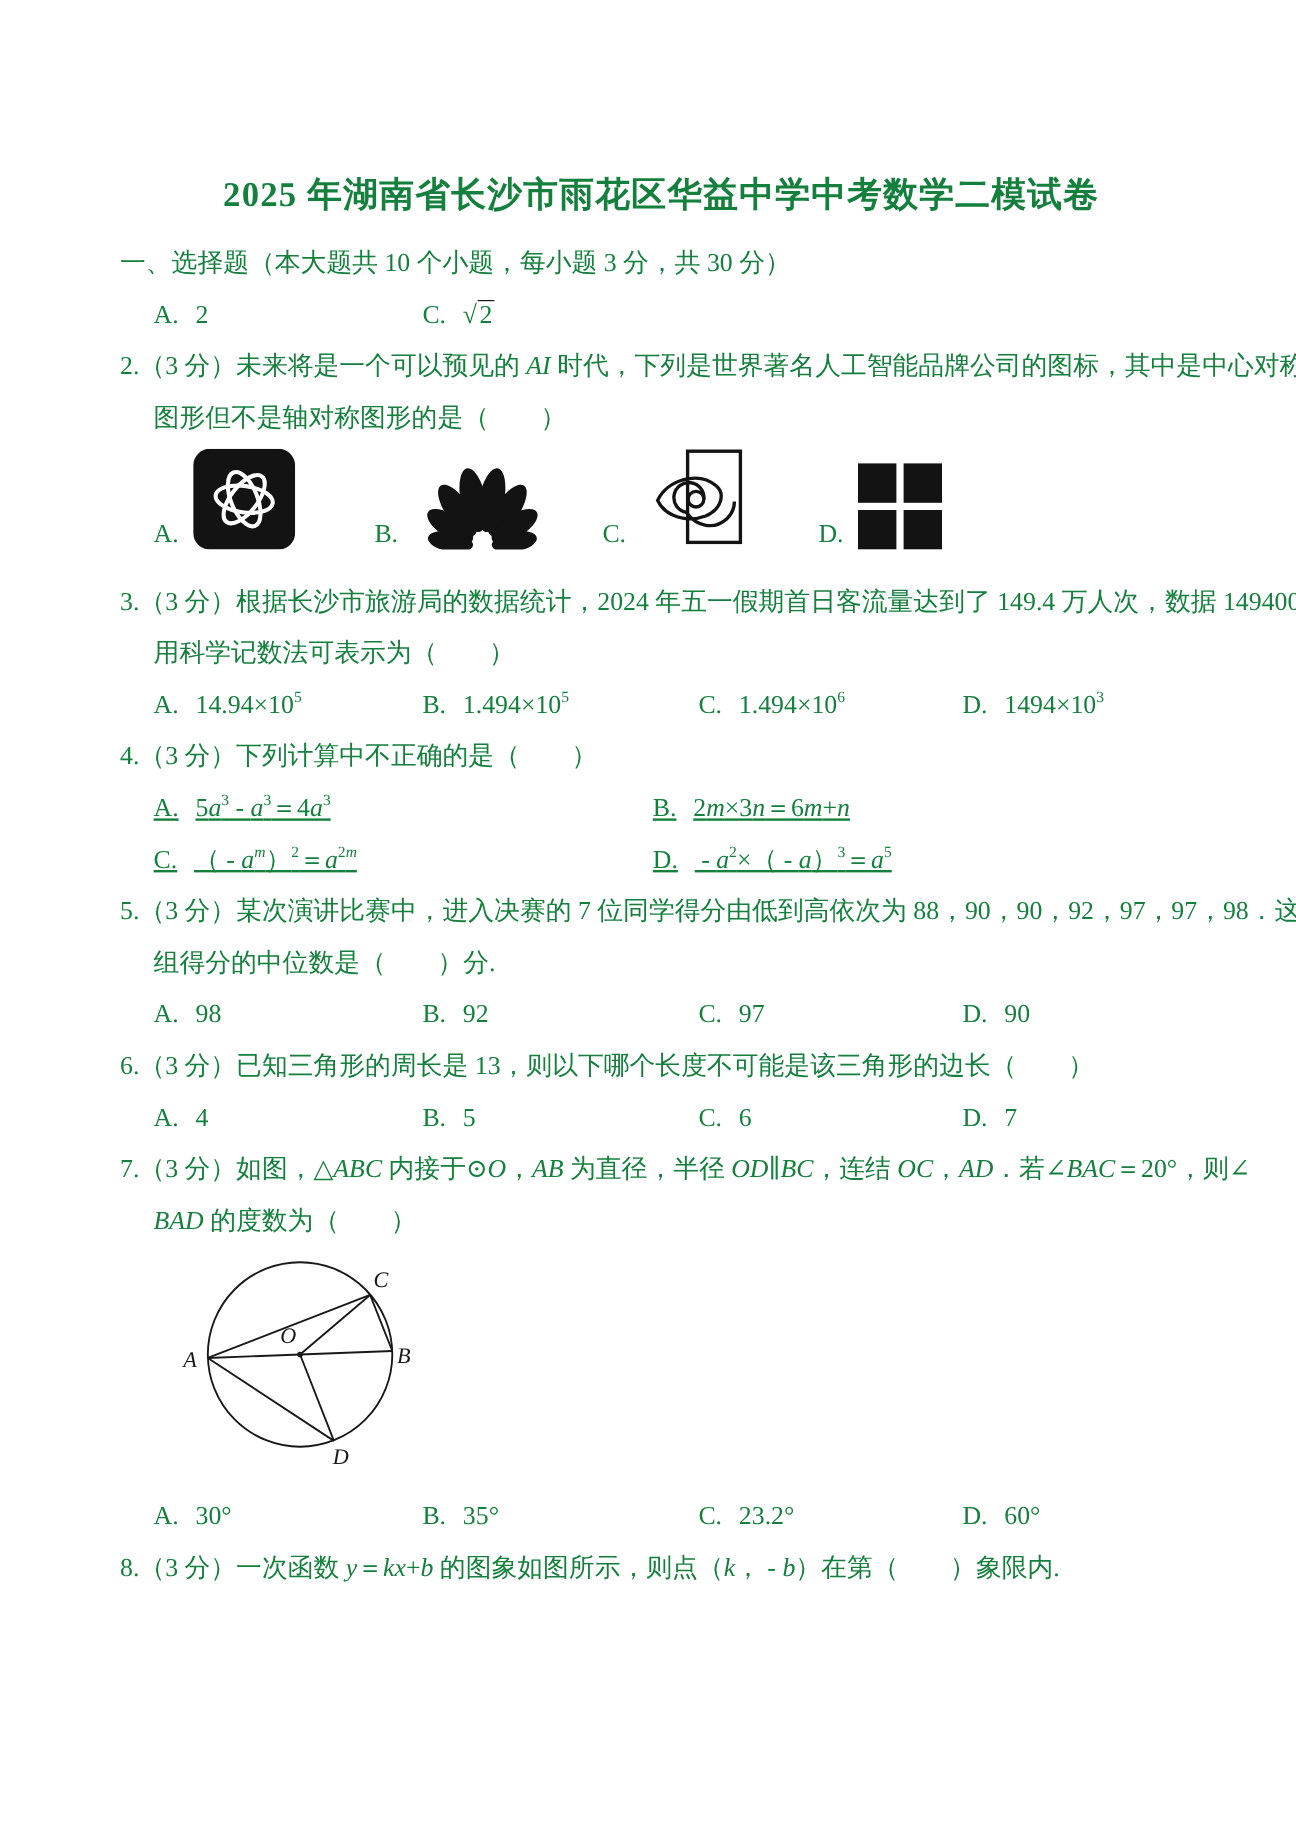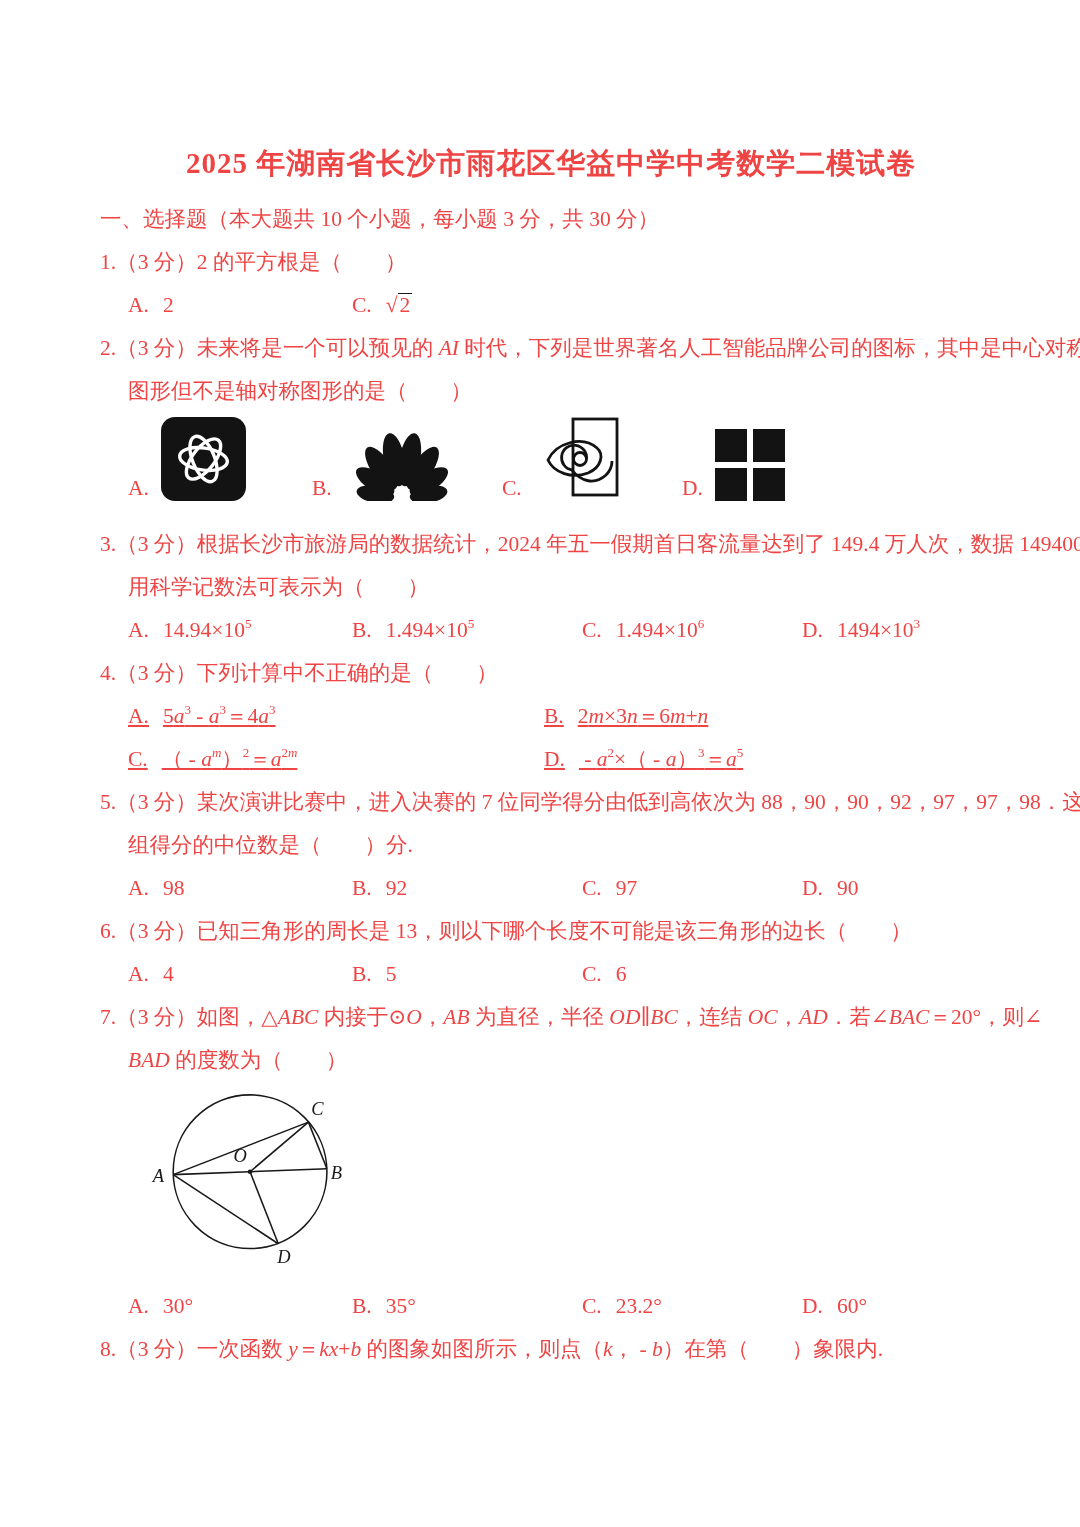--- a/index.html
+++ b/index.html
@@ -1,17 +1,17 @@
 <!DOCTYPE html>
 <html><head>
 <meta charset="utf-8">
 <style>
   html,body{margin:0;padding:0;background:#ffffff;}
   .page{position:relative;width:1080px;height:1527px;background:#ffffff;overflow:hidden;
-        font-family:"Liberation Serif","DejaVu Serif",serif;color:#ef4444;}
+        font-family:"Liberation Serif","DejaVu Serif",serif;color:#15803d;}
   .content{position:absolute;left:100px;top:138px;width:922px;}
   .title{margin:0 0 10px -20px;height:50px;line-height:50px;text-align:center;
          font-size:29px;font-weight:bold;letter-spacing:1px;}
   .line{font-size:21.5px;line-height:43px;height:43px;white-space:nowrap;}
   .section{font-weight:normal;}
   .cont{padding-left:28px;}
   .opts{display:grid;padding-left:28px;font-size:21.5px;line-height:43px;height:43px;gap:40px;}
   .opts4{grid-template-columns:184px 190px 180px auto;}
   .opts2{grid-template-columns:376px auto;text-decoration:underline;}
   .opt{white-space:nowrap;}
@@ -30,21 +30,20 @@
 </head>
 <body>
 
 <div class="page">
   <div class="content">
 
     <h1 class="title">2025 年湖南省长沙市雨花区华益中学中考数学二模试卷</h1>
 
     <div class="line section">一、选择题（本大题共 10 个小题，每小题 3 分，共 30 分）</div>
 
-    <div class="line">1.（3 分）2 的平方根是（　　）</div>
     <div class="opts opts4">
       <div class="opt"><span class="olabel">A.</span><span>2</span></div>
       <div class="opt"><span class="olabel">C.</span><span><span class="sqrt">√<span class="rad">2</span></span></span></div>
     </div>
 
     <div class="line">2.（3 分）未来将是一个可以预见的 <i>AI</i> 时代，下列是世界著名人工智能品牌公司的图标，其中是中心对称</div>
     <div class="line cont">图形但不是轴对称图形的是（　　）</div>
 
     <div class="logo-row">
       <div class="logo-cell">
@@ -124,20 +123,21 @@
       <div class="opt"><span class="olabel">B.</span><span>92</span></div>
       <div class="opt"><span class="olabel">C.</span><span>97</span></div>
       <div class="opt"><span class="olabel">D.</span><span>90</span></div>
     </div>
 
     <div class="line">6.（3 分）已知三角形的周长是 13，则以下哪个长度不可能是该三角形的边长（　　）</div>
     <div class="opts opts4">
       <div class="opt"><span class="olabel">A.</span><span>4</span></div>
       <div class="opt"><span class="olabel">B.</span><span>5</span></div>
       <div class="opt"><span class="olabel">C.</span><span>6</span></div>
+      <div class="opt"><span class="olabel">D.</span><span>7</span></div>
     </div>
 
     <div class="line">7.（3 分）如图，△<i>ABC</i> 内接于⊙<i>O</i>，<i>AB</i> 为直径，半径 <i>OD</i>∥<i>BC</i>，连结 <i>OC</i>，<i>AD</i>．若∠<i>BAC</i>＝20°，则∠</div>
     <div class="line cont"><i>BAD</i> 的度数为（　　）</div>
 
     <div class="diagram-wrap">
       <svg width="260" height="180" viewBox="0 0 260 185">
         <g stroke="#181818" stroke-width="1.6" fill="none">
           <circle cx="128" cy="84" r="79"></circle>
           <line x1="49" y1="87" x2="207" y2="81"></line>

